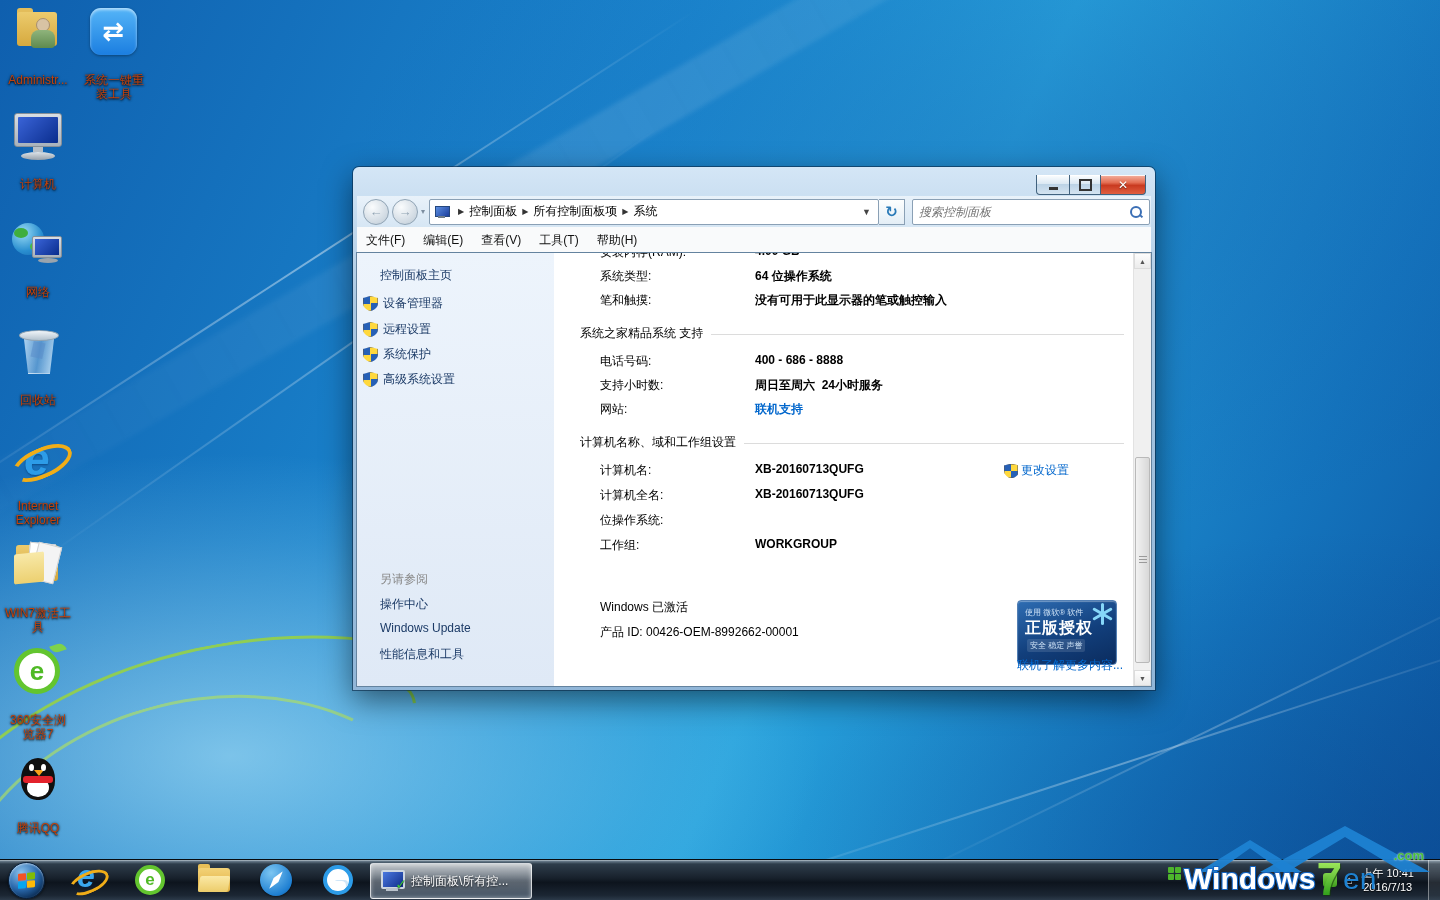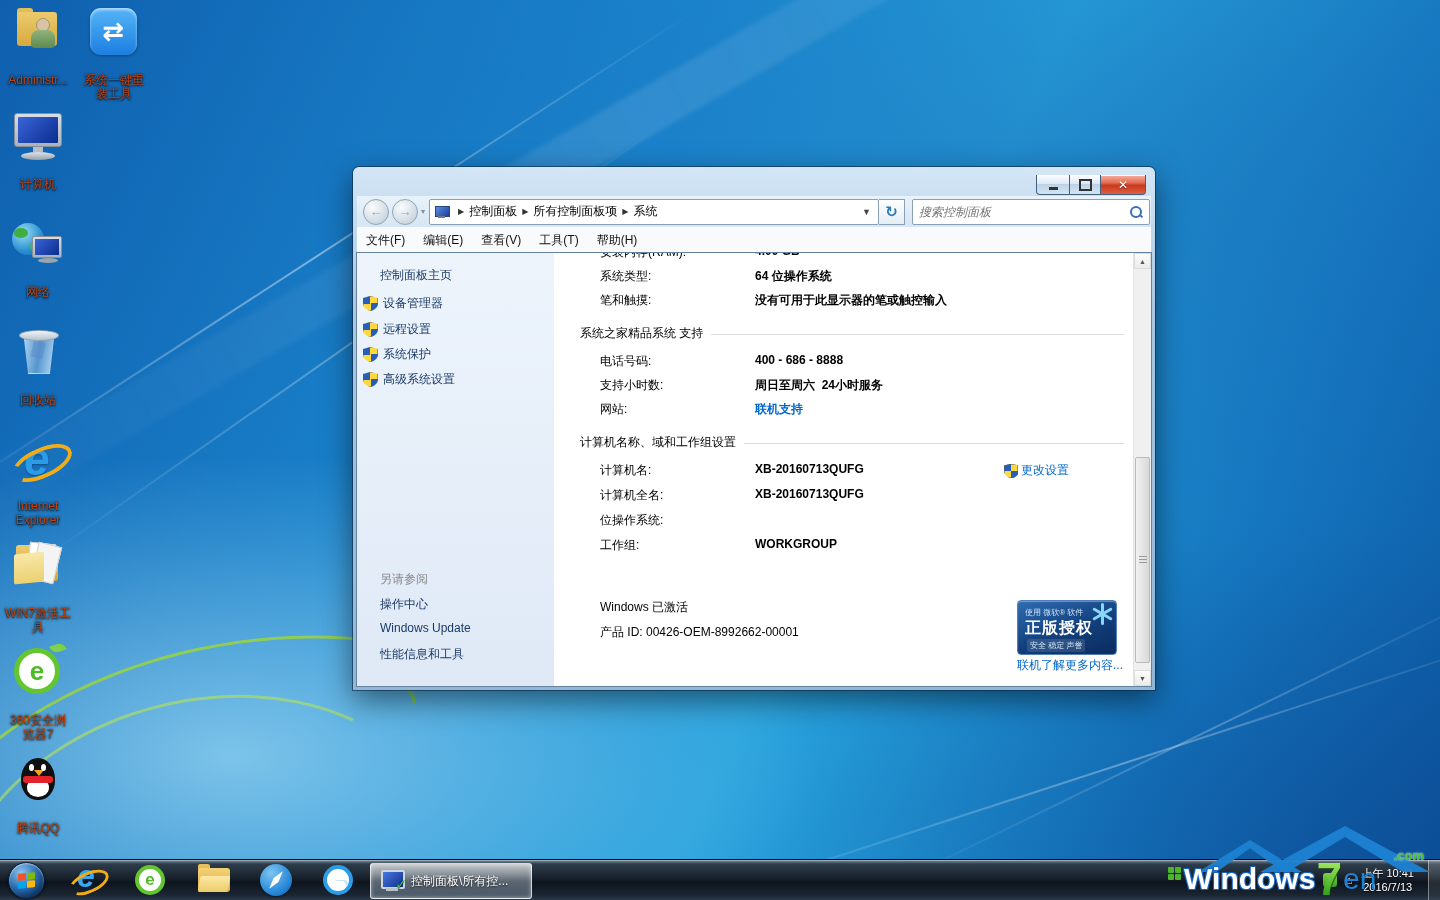--- a/index.html
+++ b/index.html
@@ -125,21 +125,21 @@
   .sb-seealso{position:absolute;left:23px;top:318px;font-size:12px;color:#8a8a8a;}
   .sb-link{position:absolute;left:23px;font-size:12px;color:#1b3a66;}
   .main{position:absolute;left:197px;right:17px;top:0;bottom:0;background:#fff;overflow:hidden;font-size:12px;color:#000;}
   .row-lbl{position:absolute;left:46px;white-space:nowrap;text-align:center;}
   .row-val{position:absolute;left:201px;white-space:pre;font-weight:bold;}
   .sec{position:absolute;left:26px;right:10px;display:flex;align-items:center;white-space:nowrap;}
   .sec .line{flex:1;height:1px;background:#dcdcdc;margin-left:8px;margin-top:2px;}
   a.link{color:#0066cc;text-decoration:none;}
   .change-set{position:absolute;left:450px;top:209px;display:flex;align-items:center;}
   .change-set .shield{width:14px;height:14px;margin-right:3px;}
-  .badge{position:absolute;left:463px;top:347px;width:100px;height:55px;border-radius:4px;
+  .badge{position:absolute;left:463px;top:347px;width:100px;height:65px;border-radius:4px;
     background:linear-gradient(160deg,#2e6db3,#123f7c 55%,#0b2c5e);border:1px solid #527fb4;box-sizing:border-box;
     color:#cfe3f7;overflow:hidden;box-shadow:inset 0 1px 1px rgba(255,255,255,.35);}
   .badge .l1{position:absolute;left:7px;top:6px;font-size:8px;}
   .badge .l2{position:absolute;left:7px;top:17px;font-size:16px;font-weight:bold;color:#fff;letter-spacing:1px;}
   .badge .l3{position:absolute;left:9px;top:38px;font-size:8px;background:rgba(255,255,255,.12);padding:1px 3px;border-radius:2px;}
   .badge .star{position:absolute;right:3px;top:2px;width:22px;height:22px;}
   .badge .star div{position:absolute;left:10px;top:0;width:3px;height:22px;background:#86d7f8;border-radius:2px;}
   .learn-more{position:absolute;left:463px;top:404px;}
   .scrollbar{position:absolute;right:0;top:0;bottom:0;width:17px;background:#f0f0f0;border-left:1px solid #e2e2e2;}
   .sc-btn{position:absolute;left:0;width:17px;height:16px;background:linear-gradient(#fdfdfd,#ebebeb);border:1px solid #dcdcdc;box-sizing:border-box;

